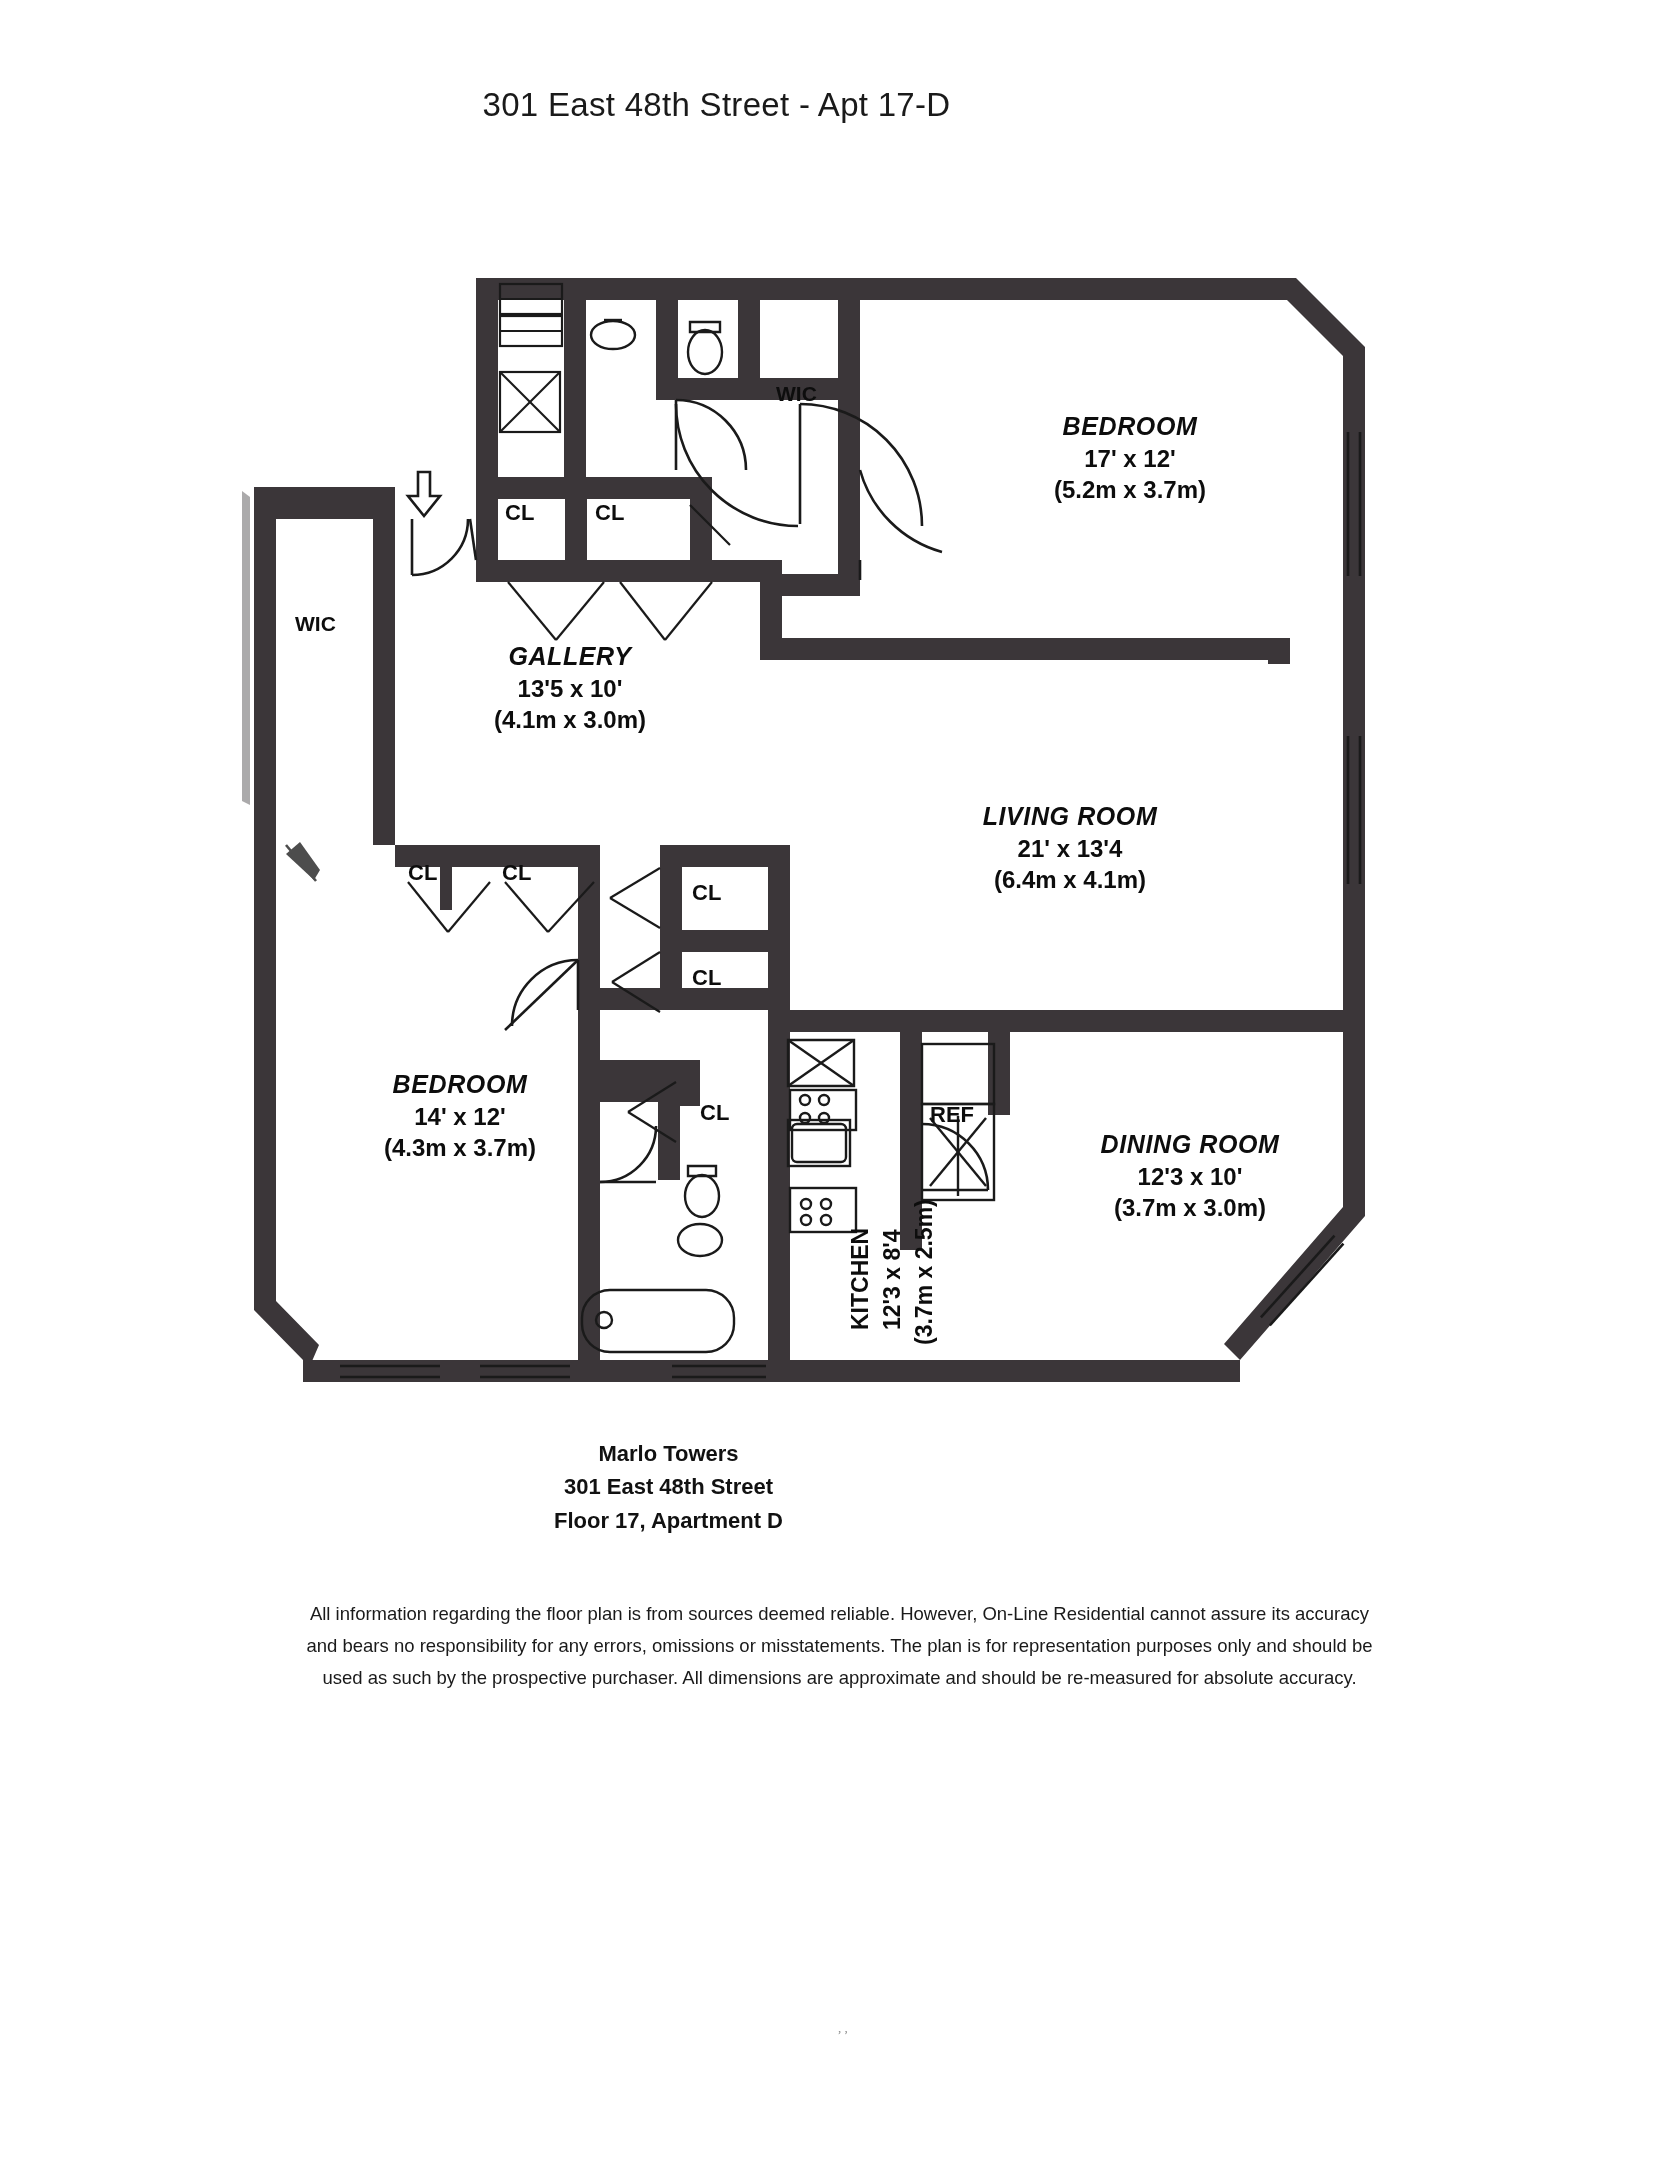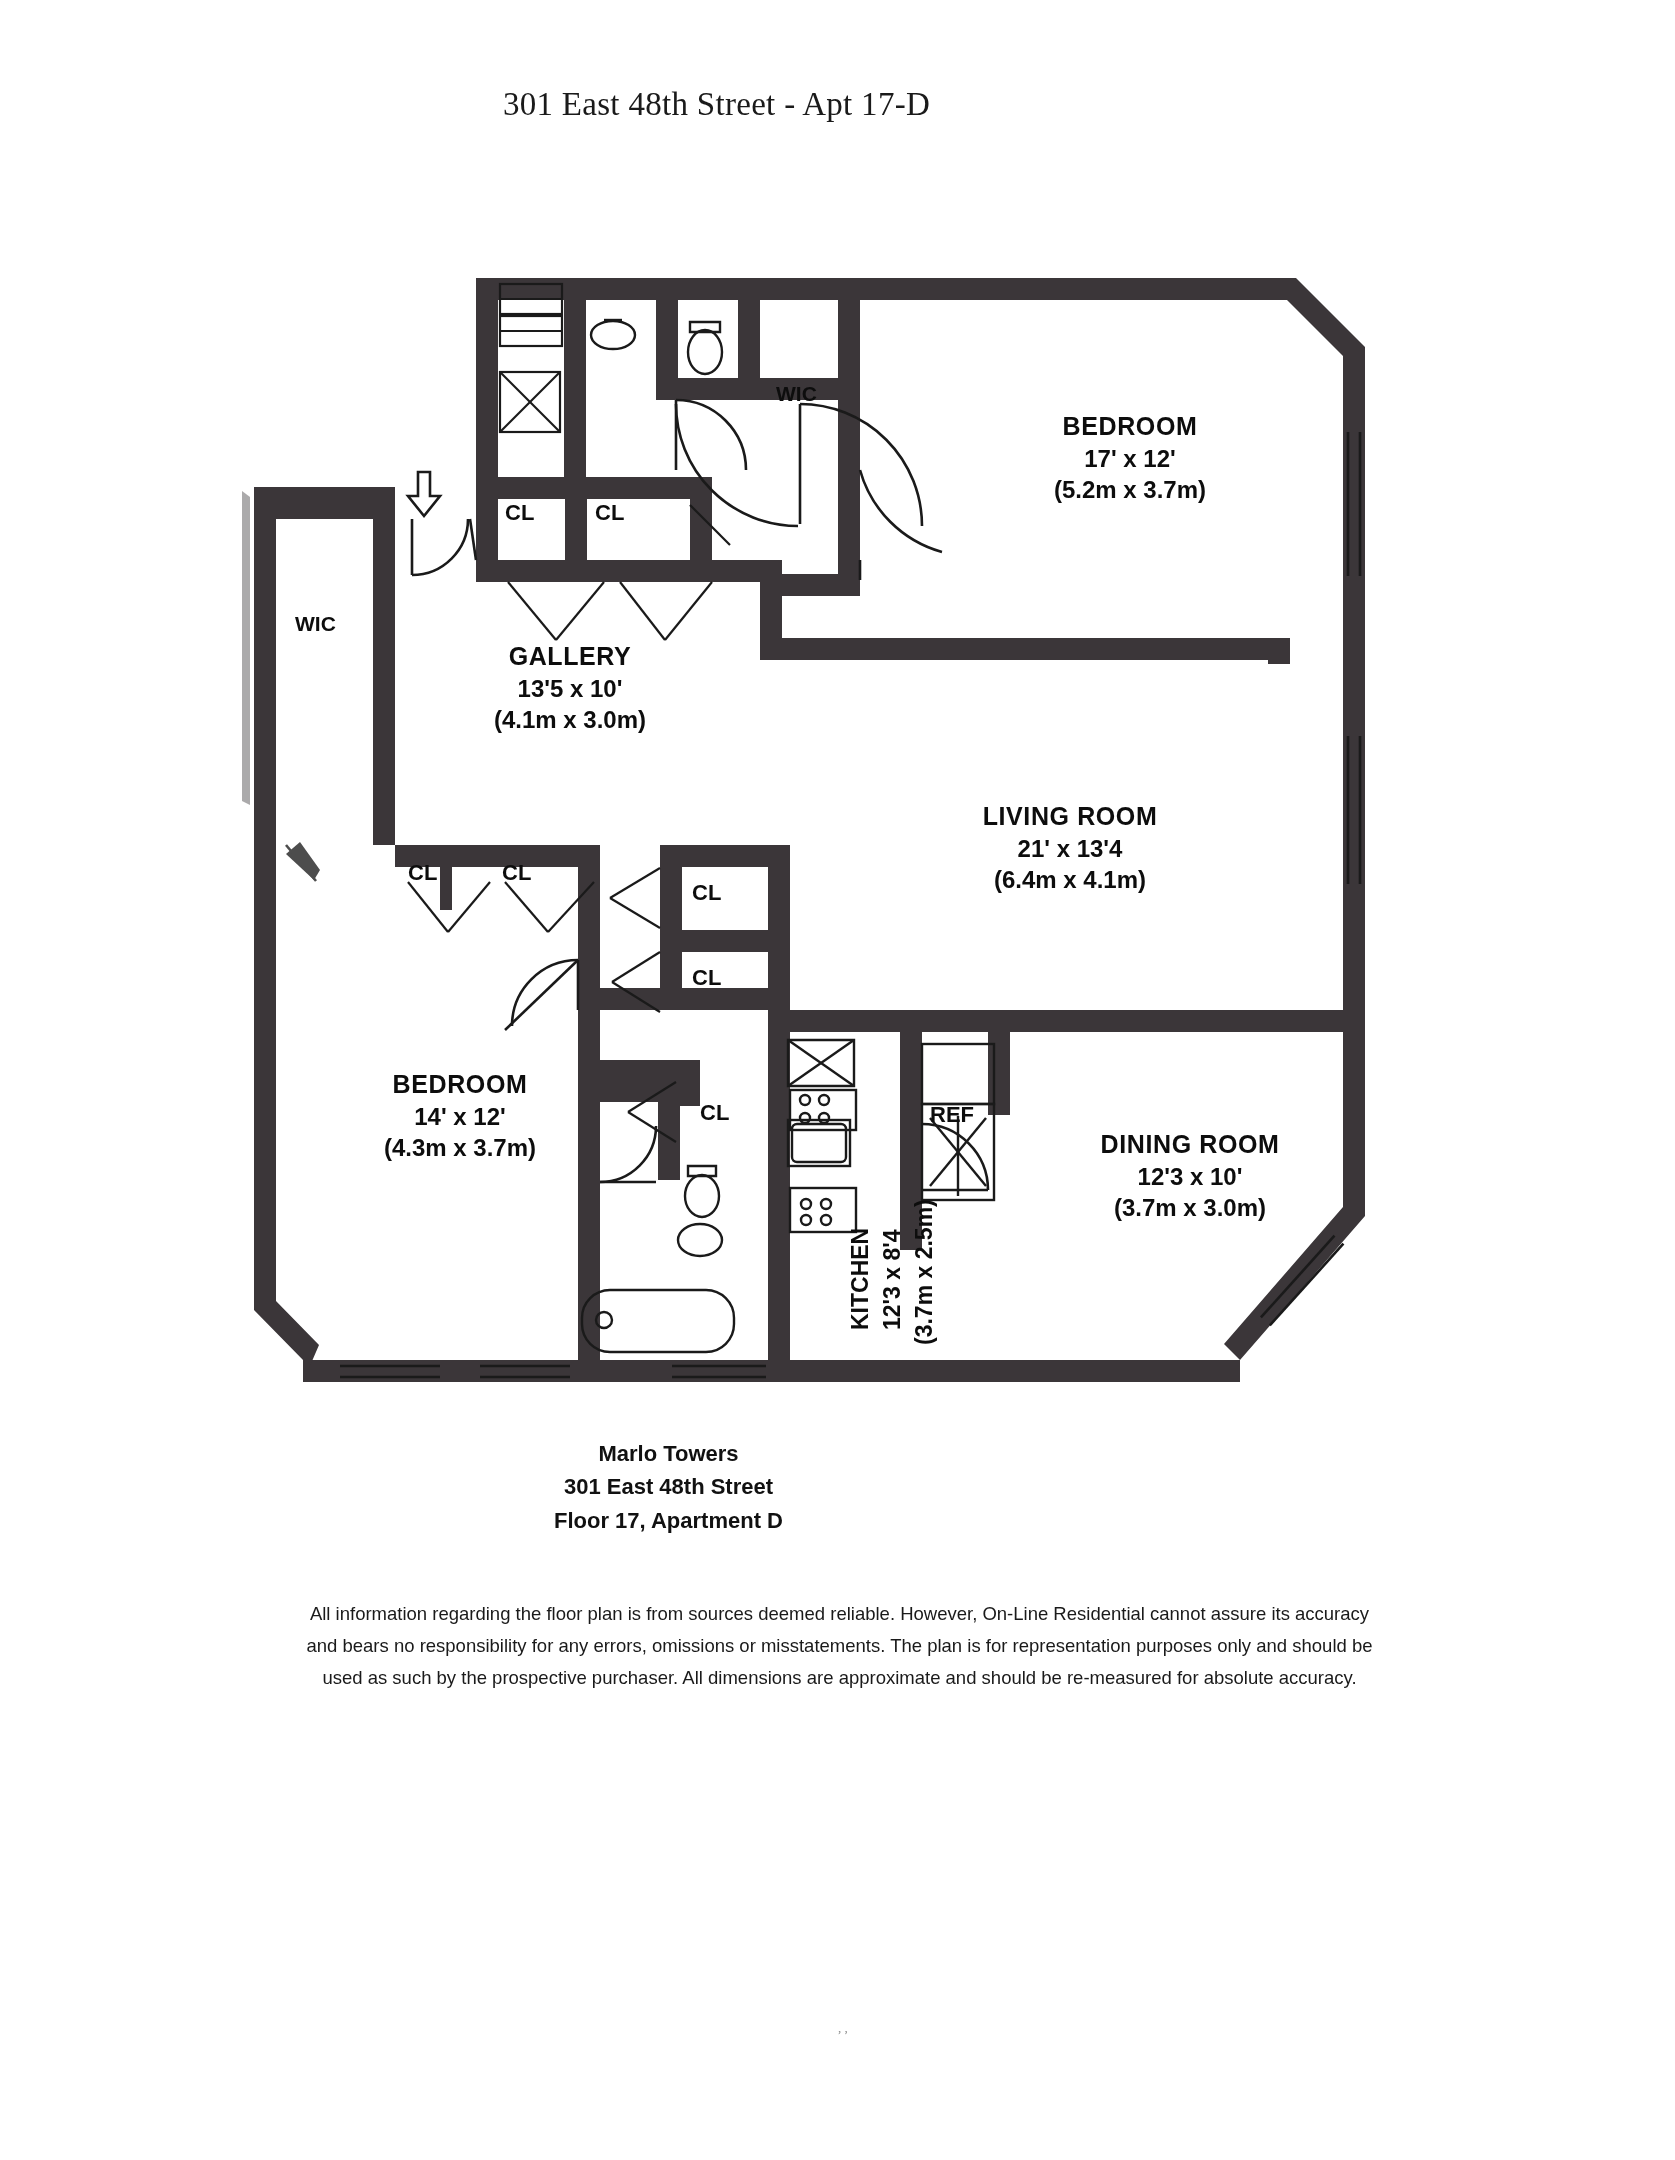--- a/index.html
+++ b/index.html
@@ -20,21 +20,20 @@
   #page-title {
     position: absolute;
     top: 86px;
     left: 0;
     width: 1433px;
     text-align: center;
     font-size: 33px;
     font-weight: 400;
     letter-spacing: 0.3px;
     color: #1a1a1a;
-    font-family: Liberation Serif, serif;
   }
 
   
   #plan-canvas {
     position: absolute;
     left: 0;
     top: 0;
     width: 1675px;
     height: 1420px;
   }
@@ -42,21 +41,21 @@
 
   
   .room-label {
     position: absolute;
     text-align: center;
     font-weight: bold;
     color: #0d0d0d;
     line-height: 1.30;
     white-space: nowrap;
   }
-  .room-label .rl-name { font-size: 25px; letter-spacing: 0.6px; }
+  .room-label .rl-name { font-size: 25px; letter-spacing: 0.6px; font-style: italic; }
   .room-label .rl-imp  { font-size: 24px; }
   .room-label .rl-met  { font-size: 24px; }
 
   .tag {
     position: absolute;
     font-weight: bold;
     font-size: 21px;
     color: #0d0d0d;
     white-space: nowrap;
   }

